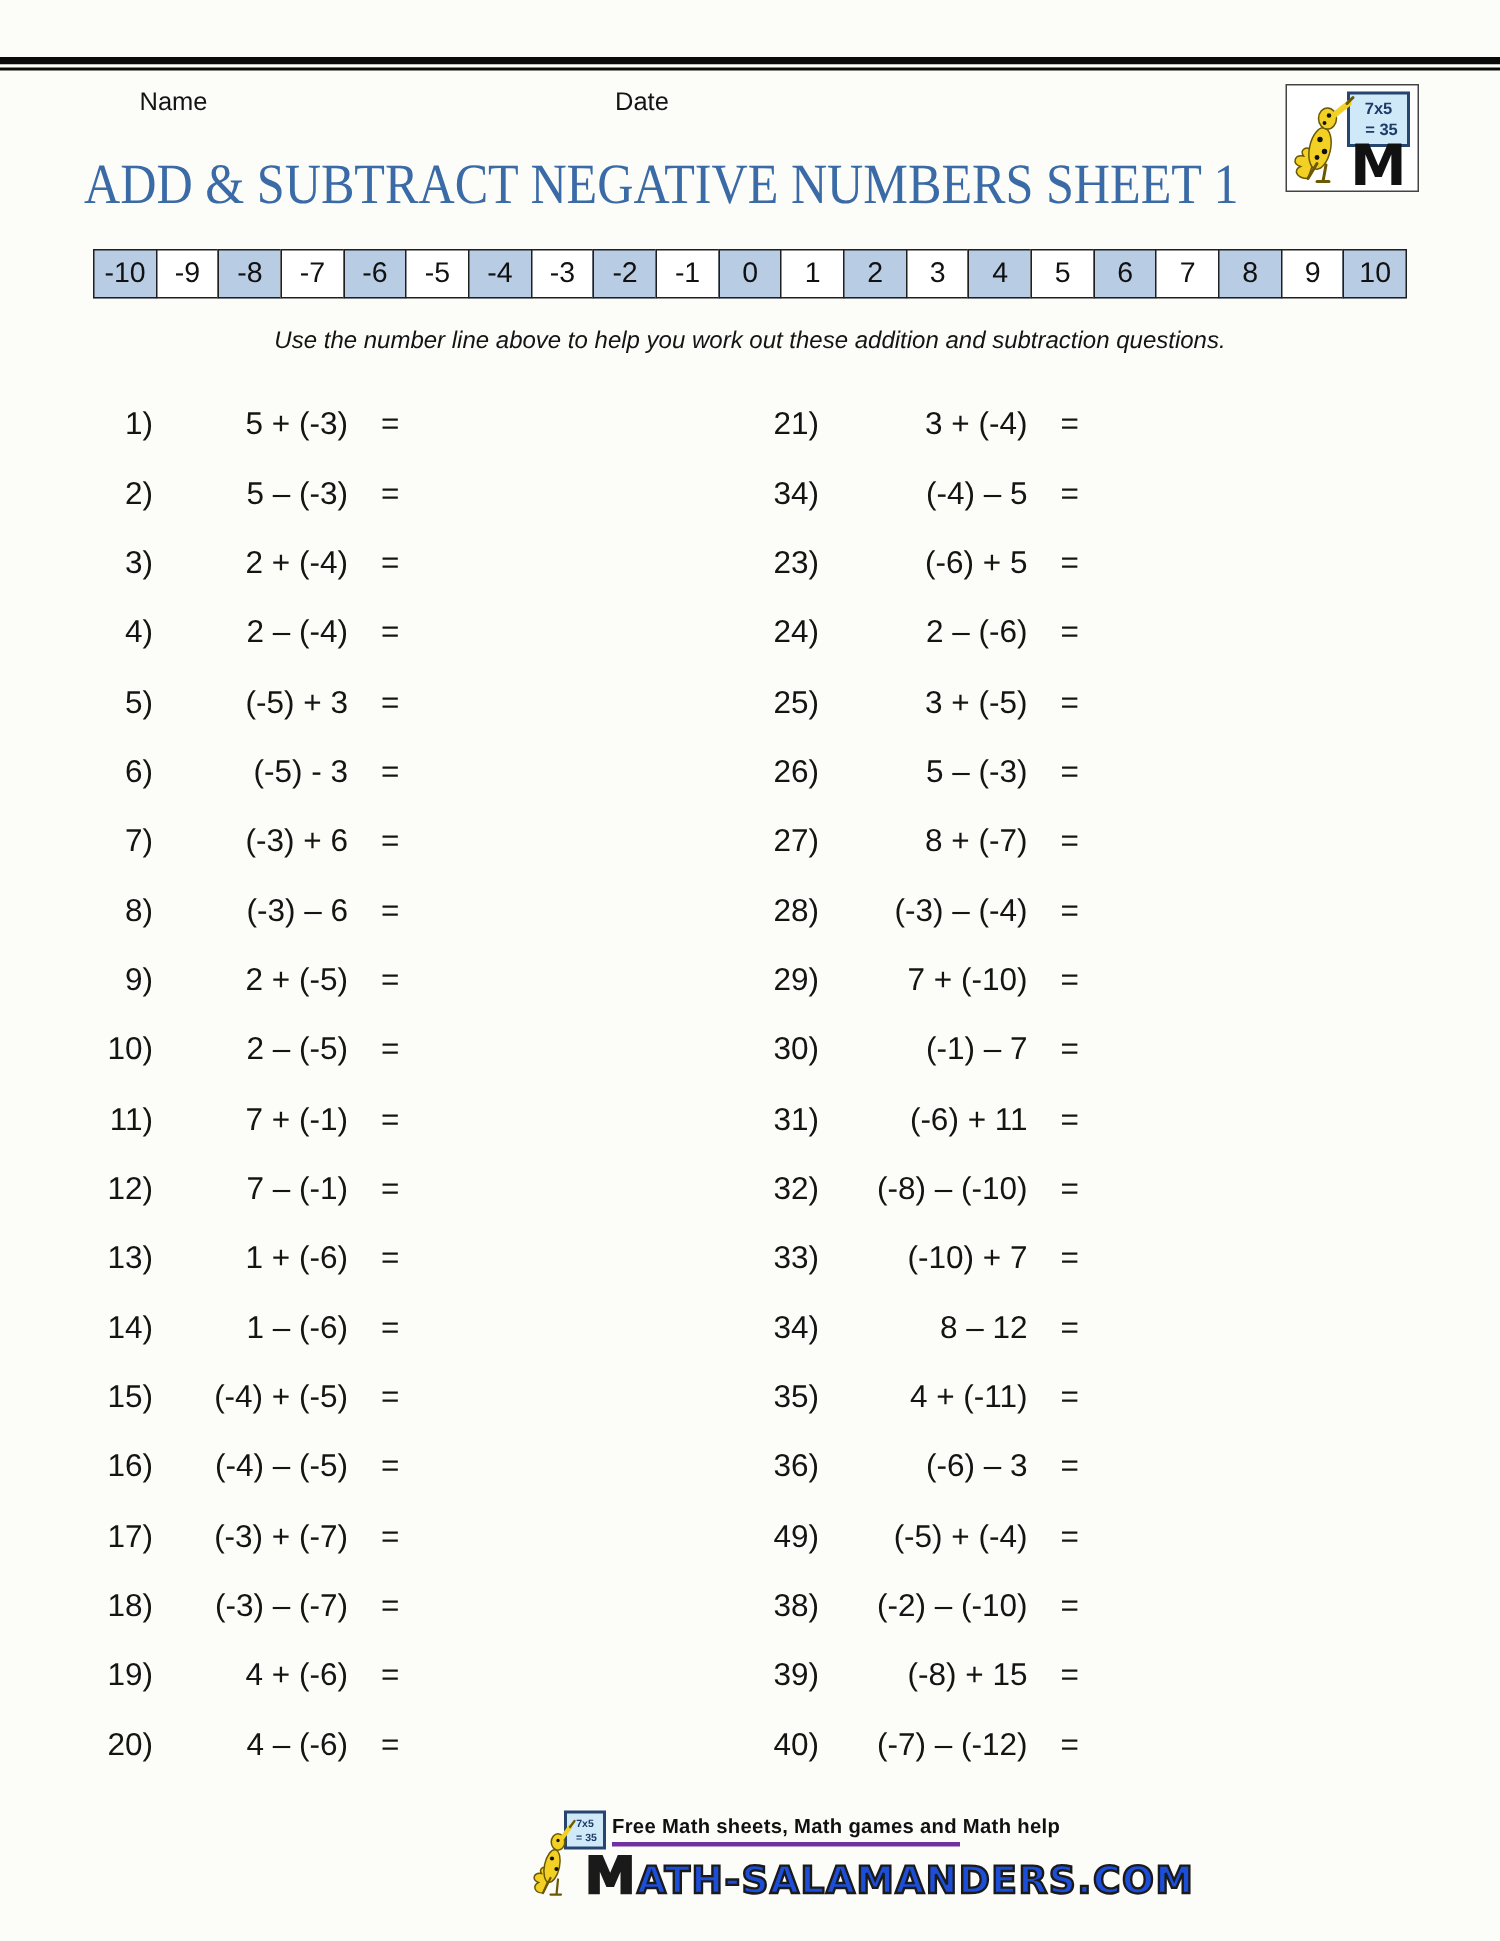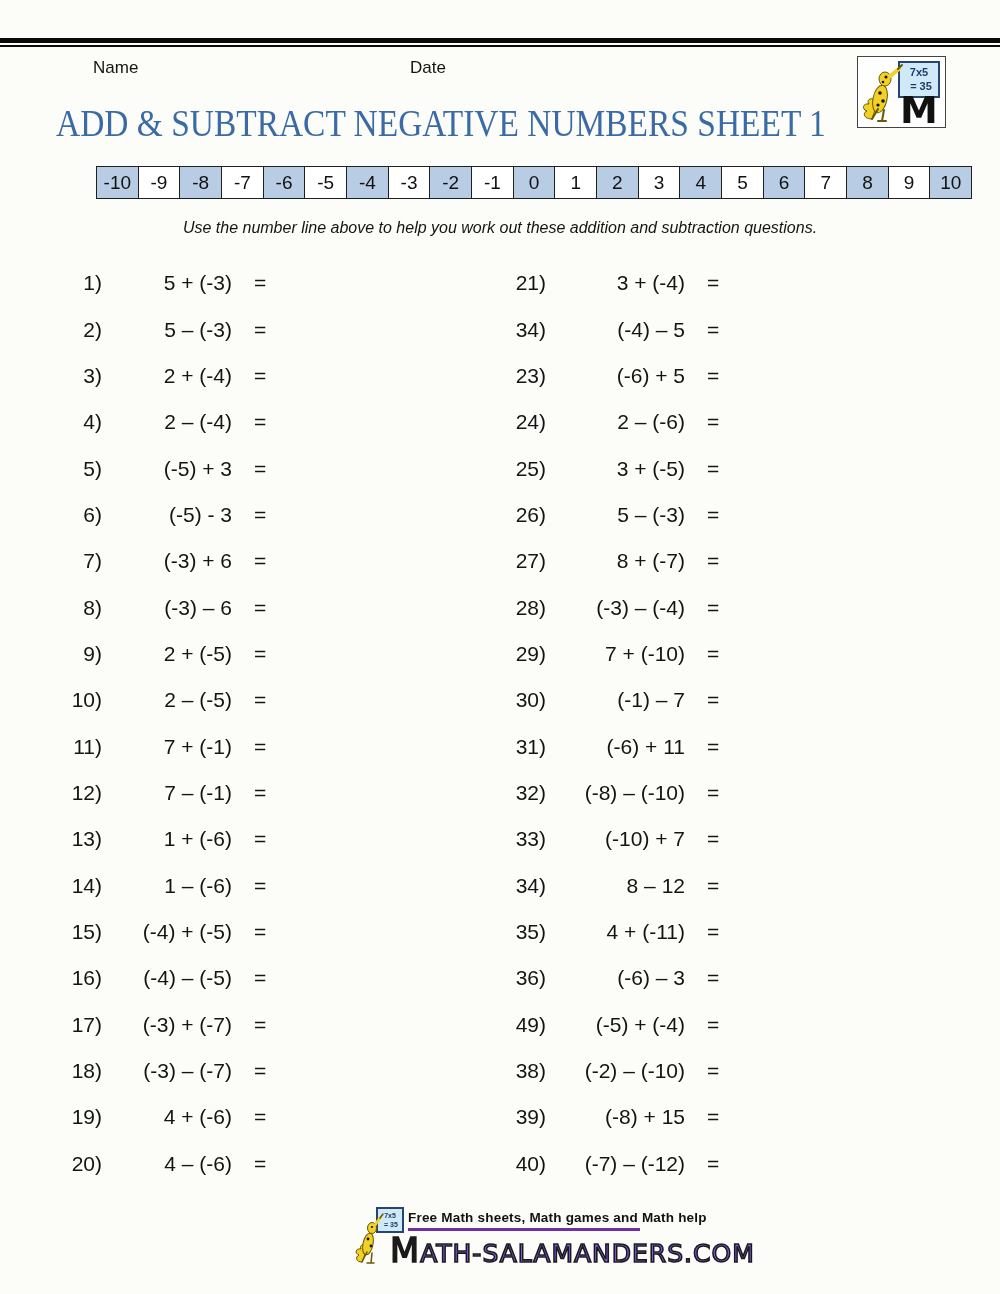--- a/index.html
+++ b/index.html
@@ -25,21 +25,20 @@
   .page-title{
     position:absolute;left:56px;top:101px;white-space:nowrap;
     font-family:"Liberation Serif",serif;font-size:38px;font-weight:normal;
     color:#3b6ba6;transform:scaleX(0.88);transform-origin:left center;
     letter-spacing:0px;
   }
 
   .number-line{
     position:absolute;left:62px;top:166px;width:876px;height:33px;
     display:flex;
-    margin-left:34px;
   }
   .nl-cell{
     flex:1;display:flex;align-items:center;justify-content:center;
     border:1px solid #1f1f1f;margin-left:-1px;box-sizing:border-box;
     font-size:19px;color:#111;background:#ffffff;
   }
   .nl-cell:first-child{margin-left:0;}
   .nl-cell:nth-child(odd){background:#b8cce4;}
 
   .instruction{
@@ -58,22 +57,22 @@
   .q-eq{margin-left:22px;}
 
   
   .footer{position:absolute;left:353px;top:1204px;width:330px;height:70px;}
   .footer-art{position:absolute;left:0;top:2px;}
   .footer-text{position:absolute;left:55px;top:6px;}
   .tagline{font-size:13.5px;font-weight:bold;color:#111;white-space:nowrap;letter-spacing:0.2px;}
   .purple-rule{margin-top:3px;height:3px;width:232px;background:#7030a0;}
   .site-name{
     display:block;margin-left:-18px;margin-top:0px;white-space:nowrap;
-    font-family:"DejaVu Sans",sans-serif;font-size:25px;font-weight:normal;
-    color:#8b5cf6;-webkit-text-stroke:1.6px #1a1a1a;letter-spacing:1px;
+    font-family:"DejaVu Sans",sans-serif;font-size:25px;font-weight:bold;
+    color:#1d4ed8;-webkit-text-stroke:1.6px #1a1a1a;letter-spacing:1px;
   }
   .site-name::first-letter{
     color:#1a1a1a;-webkit-text-stroke-width:0px;font-size:1.35em;
   }
 </style>
 </head>
 <body>
 
 <div class="page">
 

